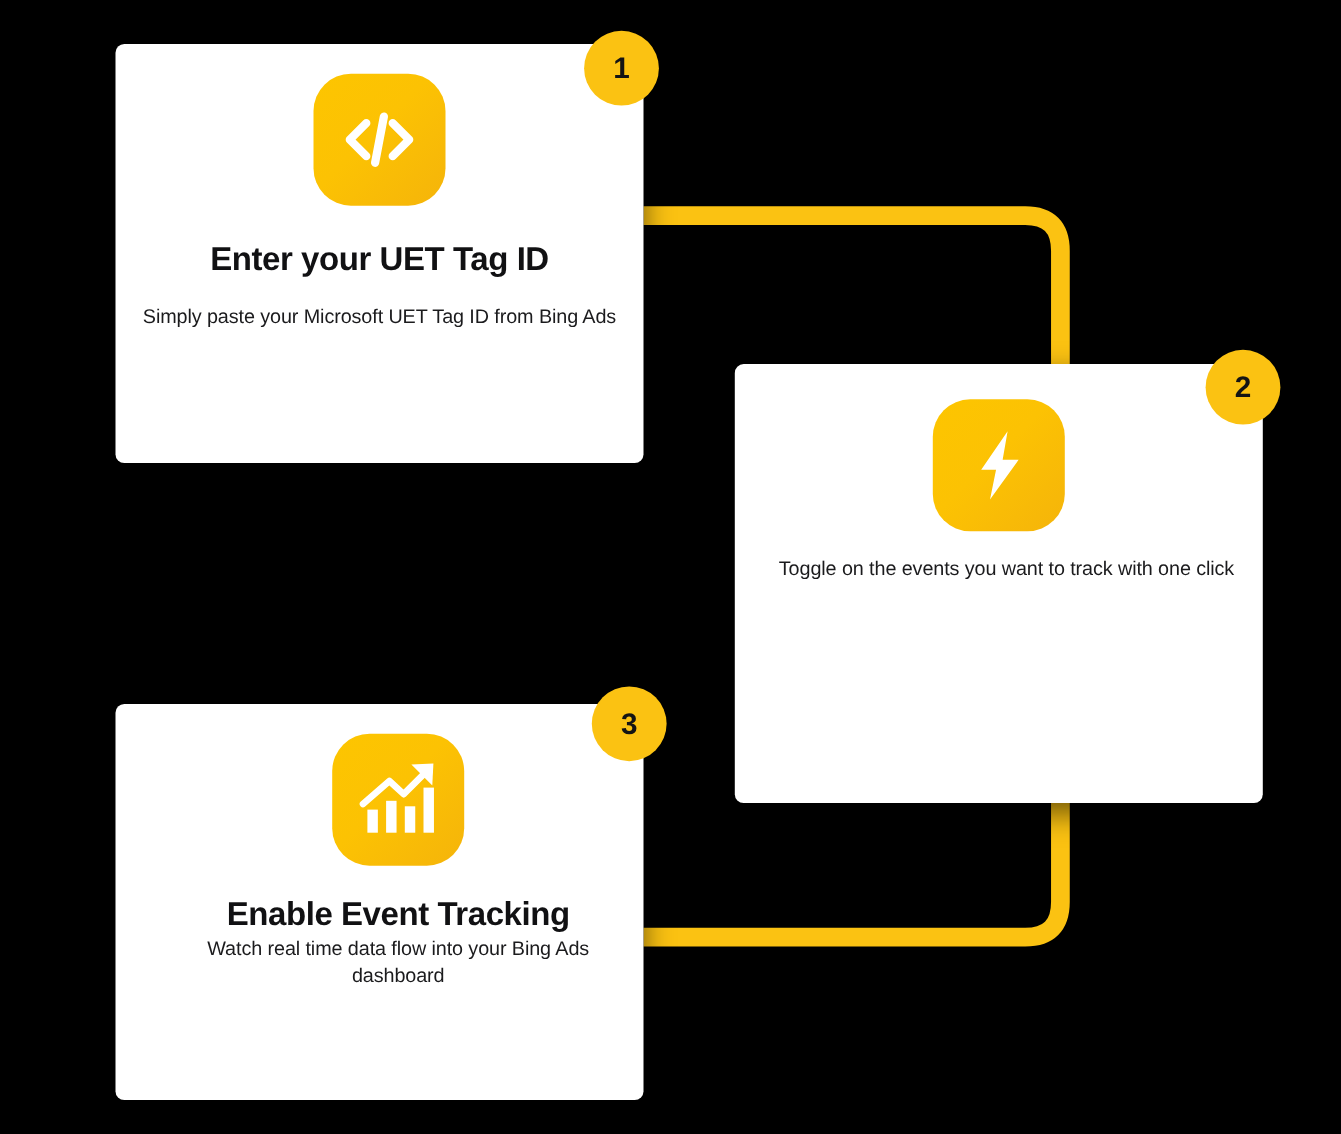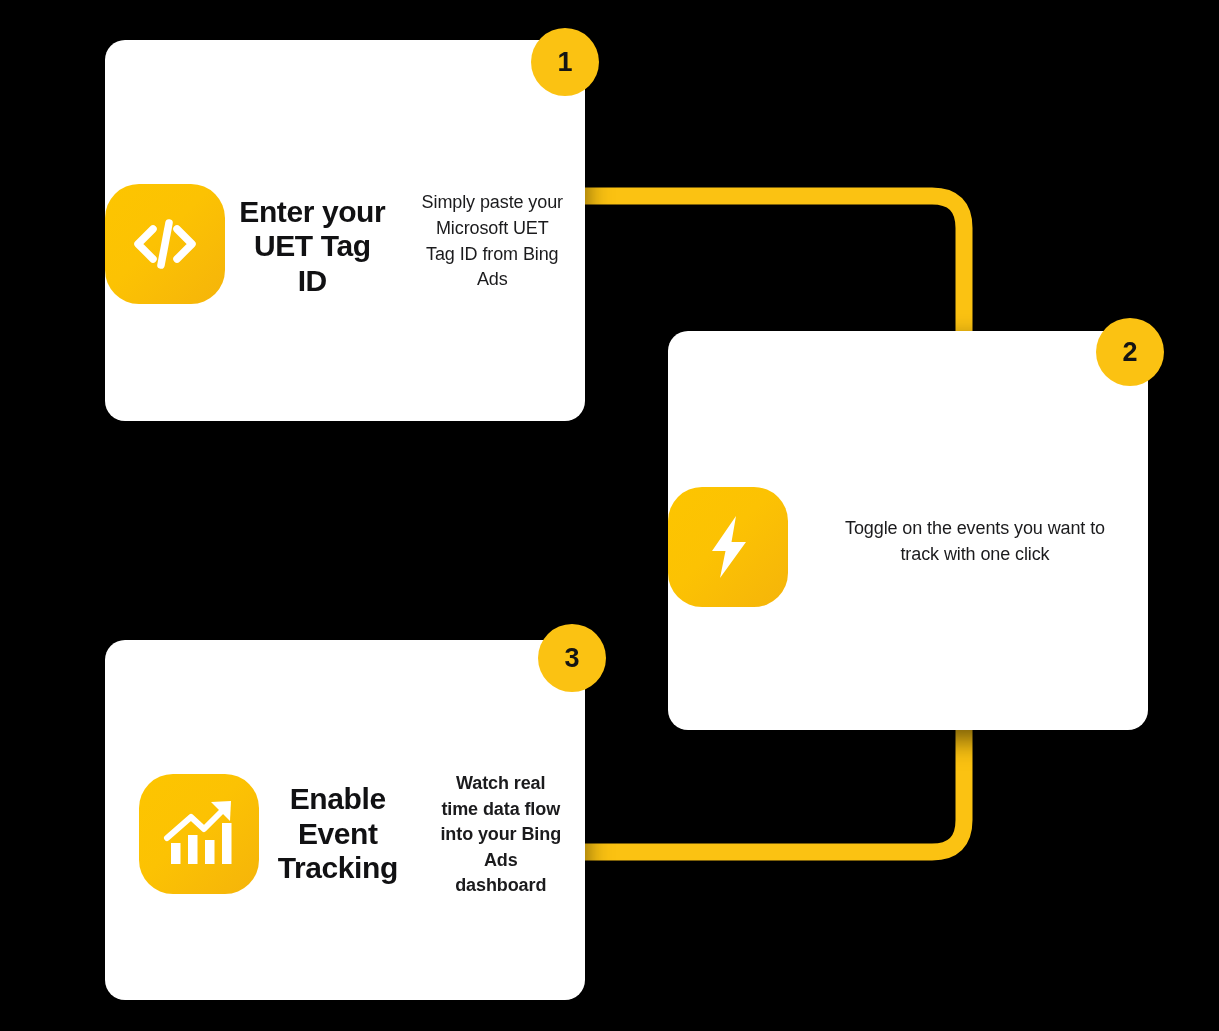--- a/index.html
+++ b/index.html
@@ -24,25 +24,25 @@
     position:absolute;
     left:0; top:0;
     width:1219px; height:1031px;
     z-index:1;
   }
 
   
   .card {
     position:absolute;
     background:#ffffff;
-    border-radius:20px;
+    border-radius:8px;
     z-index:2;
     box-shadow:0 10px 26px rgba(0,0,0,0.55);
     display:flex;
-    flex-direction:row;
+    flex-direction:column;
     align-items:center;
   }
 
   #card-1 { left:105px; top:40px;  width:480px; height:381px; }
   #card-2 { left:668px; top:331px; width:480px; height:399px; }
   #card-3 { left:105px; top:640px; width:480px; height:360px;padding-left:34px; }
 
   
   .icon-tile {
     width:120px;
@@ -80,21 +80,21 @@
     font-weight:400;
     color:#1b1b1d;
     text-align:center;
     line-height:1.42;
     width:100%;
     padding:0 22px;
     letter-spacing:-0.1px;
   }
   #card-1 .card-desc { margin-top:22px; }
   #card-2 .card-desc { margin-top:22px;padding-left:36px; }
-  #card-3 .card-desc { margin-top:30px;font-weight:bold; }
+  #card-3 .card-desc { margin-top:0; }
 
   
   .badge {
     position:absolute;
     width:68px;
     height:68px;
     border-radius:50%;
     background:#FBC212;
     color:#141414;
     font-size:27px;

